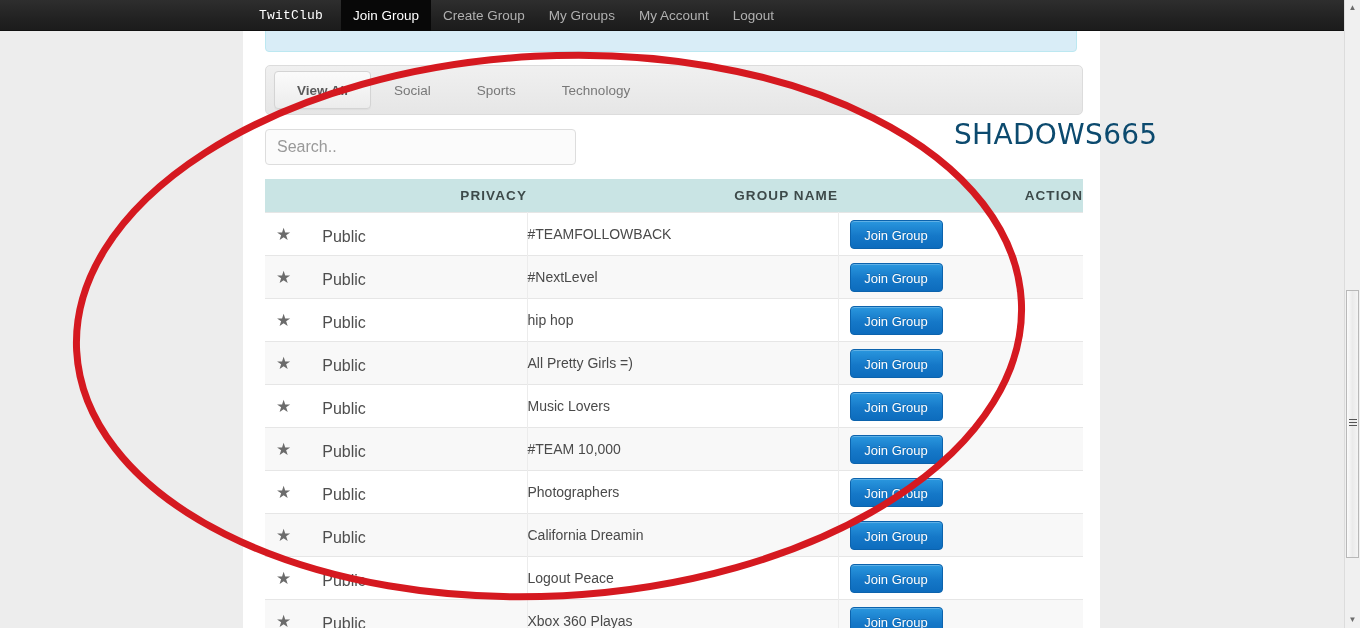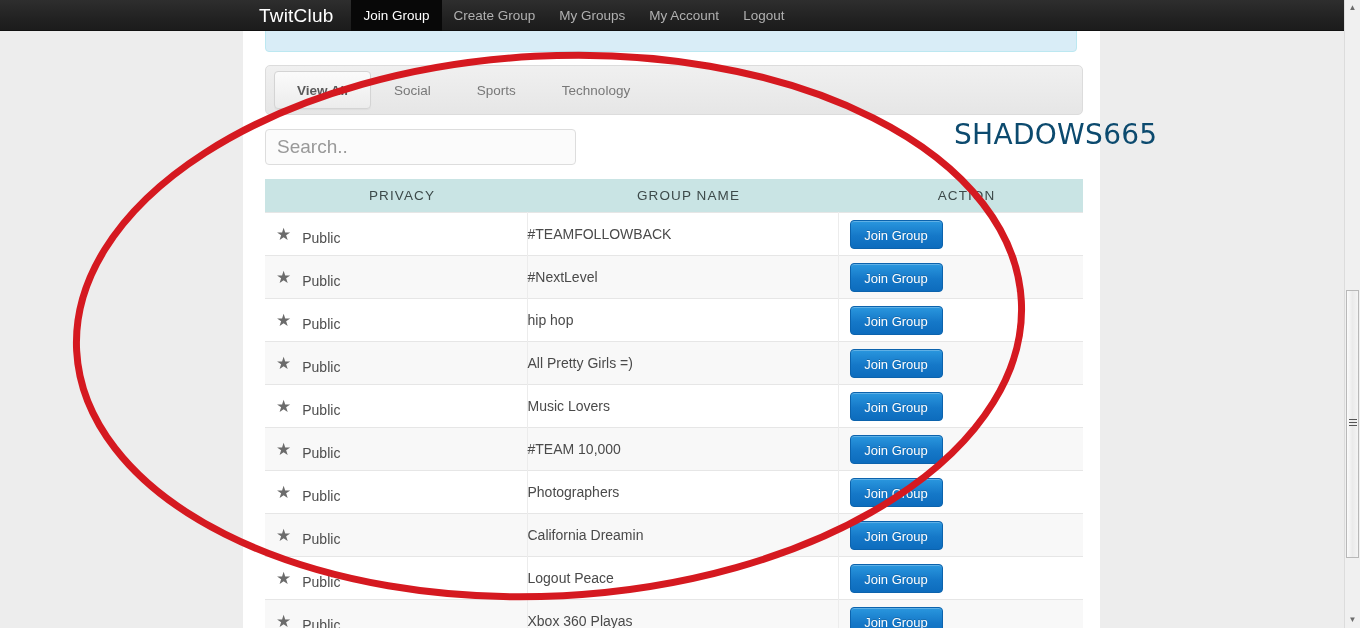--- a/index.html
+++ b/index.html
@@ -29,26 +29,27 @@
   #navbar-inner {
     position: absolute;
     left: 243px;
     top: 0;
     height: 31px;
     display: flex;
     align-items: stretch;
   }
   #brand {
     color: #ffffff;
-    font-size: 19px;
+    font-size: 13px;
     line-height: 31px;
     padding: 0 18px 0 16px;
     font-weight: normal;
     letter-spacing: .2px;
     white-space: nowrap;
+    font-family: Liberation Mono, monospace;
   }
   .nav-link {
     color: #b0b0b0;
     font-size: 13.5px;
     line-height: 31px;
     padding: 0 12px;
     white-space: nowrap;
     cursor: pointer;
   }
   .nav-link.active {
@@ -125,43 +126,43 @@
     position: absolute;
     left: 22px;
     top: 98px;
     width: 311px;
     height: 36px;
     box-sizing: border-box;
     border: 1px solid #dddddd;
     border-radius: 4px;
     background: #fbfbfb;
     padding: 0 11px;
-    font-size: 19px;
+    font-size: 16px;
     color: #555;
     font-family: "Liberation Sans", sans-serif;
     outline: none;
   }
   #search-input::placeholder { color: #999999; }
 
   
   #groups-table {
     position: absolute;
     left: 22px;
     top: 148px;
     width: 818px;
     border-collapse: collapse;
     table-layout: fixed;
   }
   #groups-table th {
     background: #c9e4e4;
     color: #3d4a4a;
     font-size: 13.5px;
     letter-spacing: 1.1px;
-    font-weight: normal;
-    text-align: center;
+    font-weight: bold;
+    text-align: right;
     padding: 9px 0 9px 12px;
     height: 32px;
     box-sizing: border-box;
     border: none;
   }
   #groups-table td {
     font-size: 14px;
     color: #4a4a4a;
     border-top: 1px solid #e6e6e6;
     border-right: 1px solid #ececec;
@@ -185,23 +186,24 @@
     height: 42px;
   }
   .star-icon {
     color: #6b6b6b;
     font-size: 17px;
     line-height: 1;
     margin-bottom: 12px;
     margin-right: 11px;
   }
   .privacy-label {
-    font-size: 14px;
+    font-size: 16px;
     color: #4e4e4e;
     margin-bottom: 9px;
+    margin-left: 20px;
   }
   .name-cell { padding-left: 13px; }
 
   .join-btn {
     display: inline-block;
     margin-left: 11px;
     width: 93px;
     height: 29px;
     line-height: 29px;
     text-align: center;

